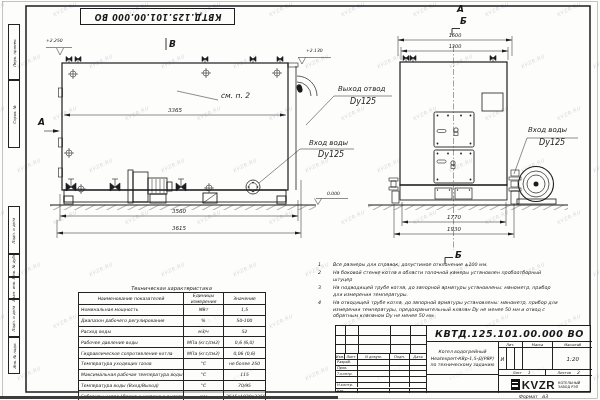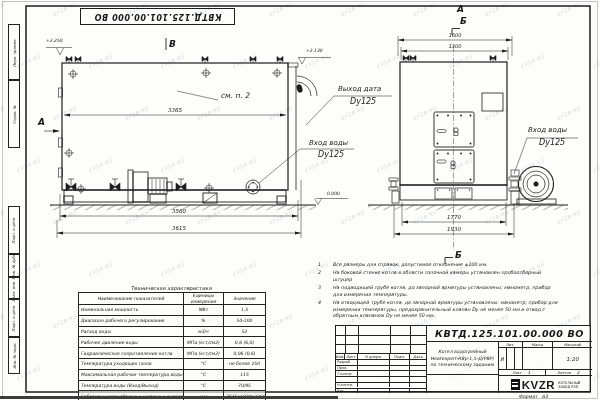--- a/index.html
+++ b/index.html
@@ -461,21 +461,21 @@
         <span>Подп. и дата</span>
       </div>
     <div class="mbox" style="left:8px;top:337px;height:37px;">
         <span>Инв. № подл.</span>
       </div>
   </div>
 
   <span class="t" style="left:46px;top:39px;font-size:4.5px;">+2.250</span>
   <span class="t b" style="left:169px;top:40px;font-size:9px;">В</span>
   <span class="t" style="left:306px;top:49px;font-size:4.5px;">+2.130</span>
-  <span class="t" style="left:338px;top:86px;font-size:7px;">Выход дата</span>
+  <span class="t" style="left:338px;top:86px;font-size:7px;">Выход отвод</span>
   <span class="t" style="left:350px;top:98px;font-size:8px;">Dy125</span>
   <span class="t" style="left:221px;top:92px;font-size:7.5px;">см. п. 2</span>
   <span class="t ctr" style="left:175px;top:107.5px;font-size:5.5px;">3365</span>
   <span class="t b" style="left:38px;top:118px;font-size:9px;">А</span>
   <span class="t" style="left:309px;top:140px;font-size:7px;">Вход воды</span>
   <span class="t" style="left:318px;top:151px;font-size:8px;">Dy125</span>
   <span class="t" style="left:327px;top:191.5px;font-size:4.5px;">0.000</span>
   <span class="t ctr" style="left:179px;top:209px;font-size:5.5px;">3560</span>
   <span class="t ctr" style="left:179px;top:226px;font-size:5.5px;">3615</span>
 

